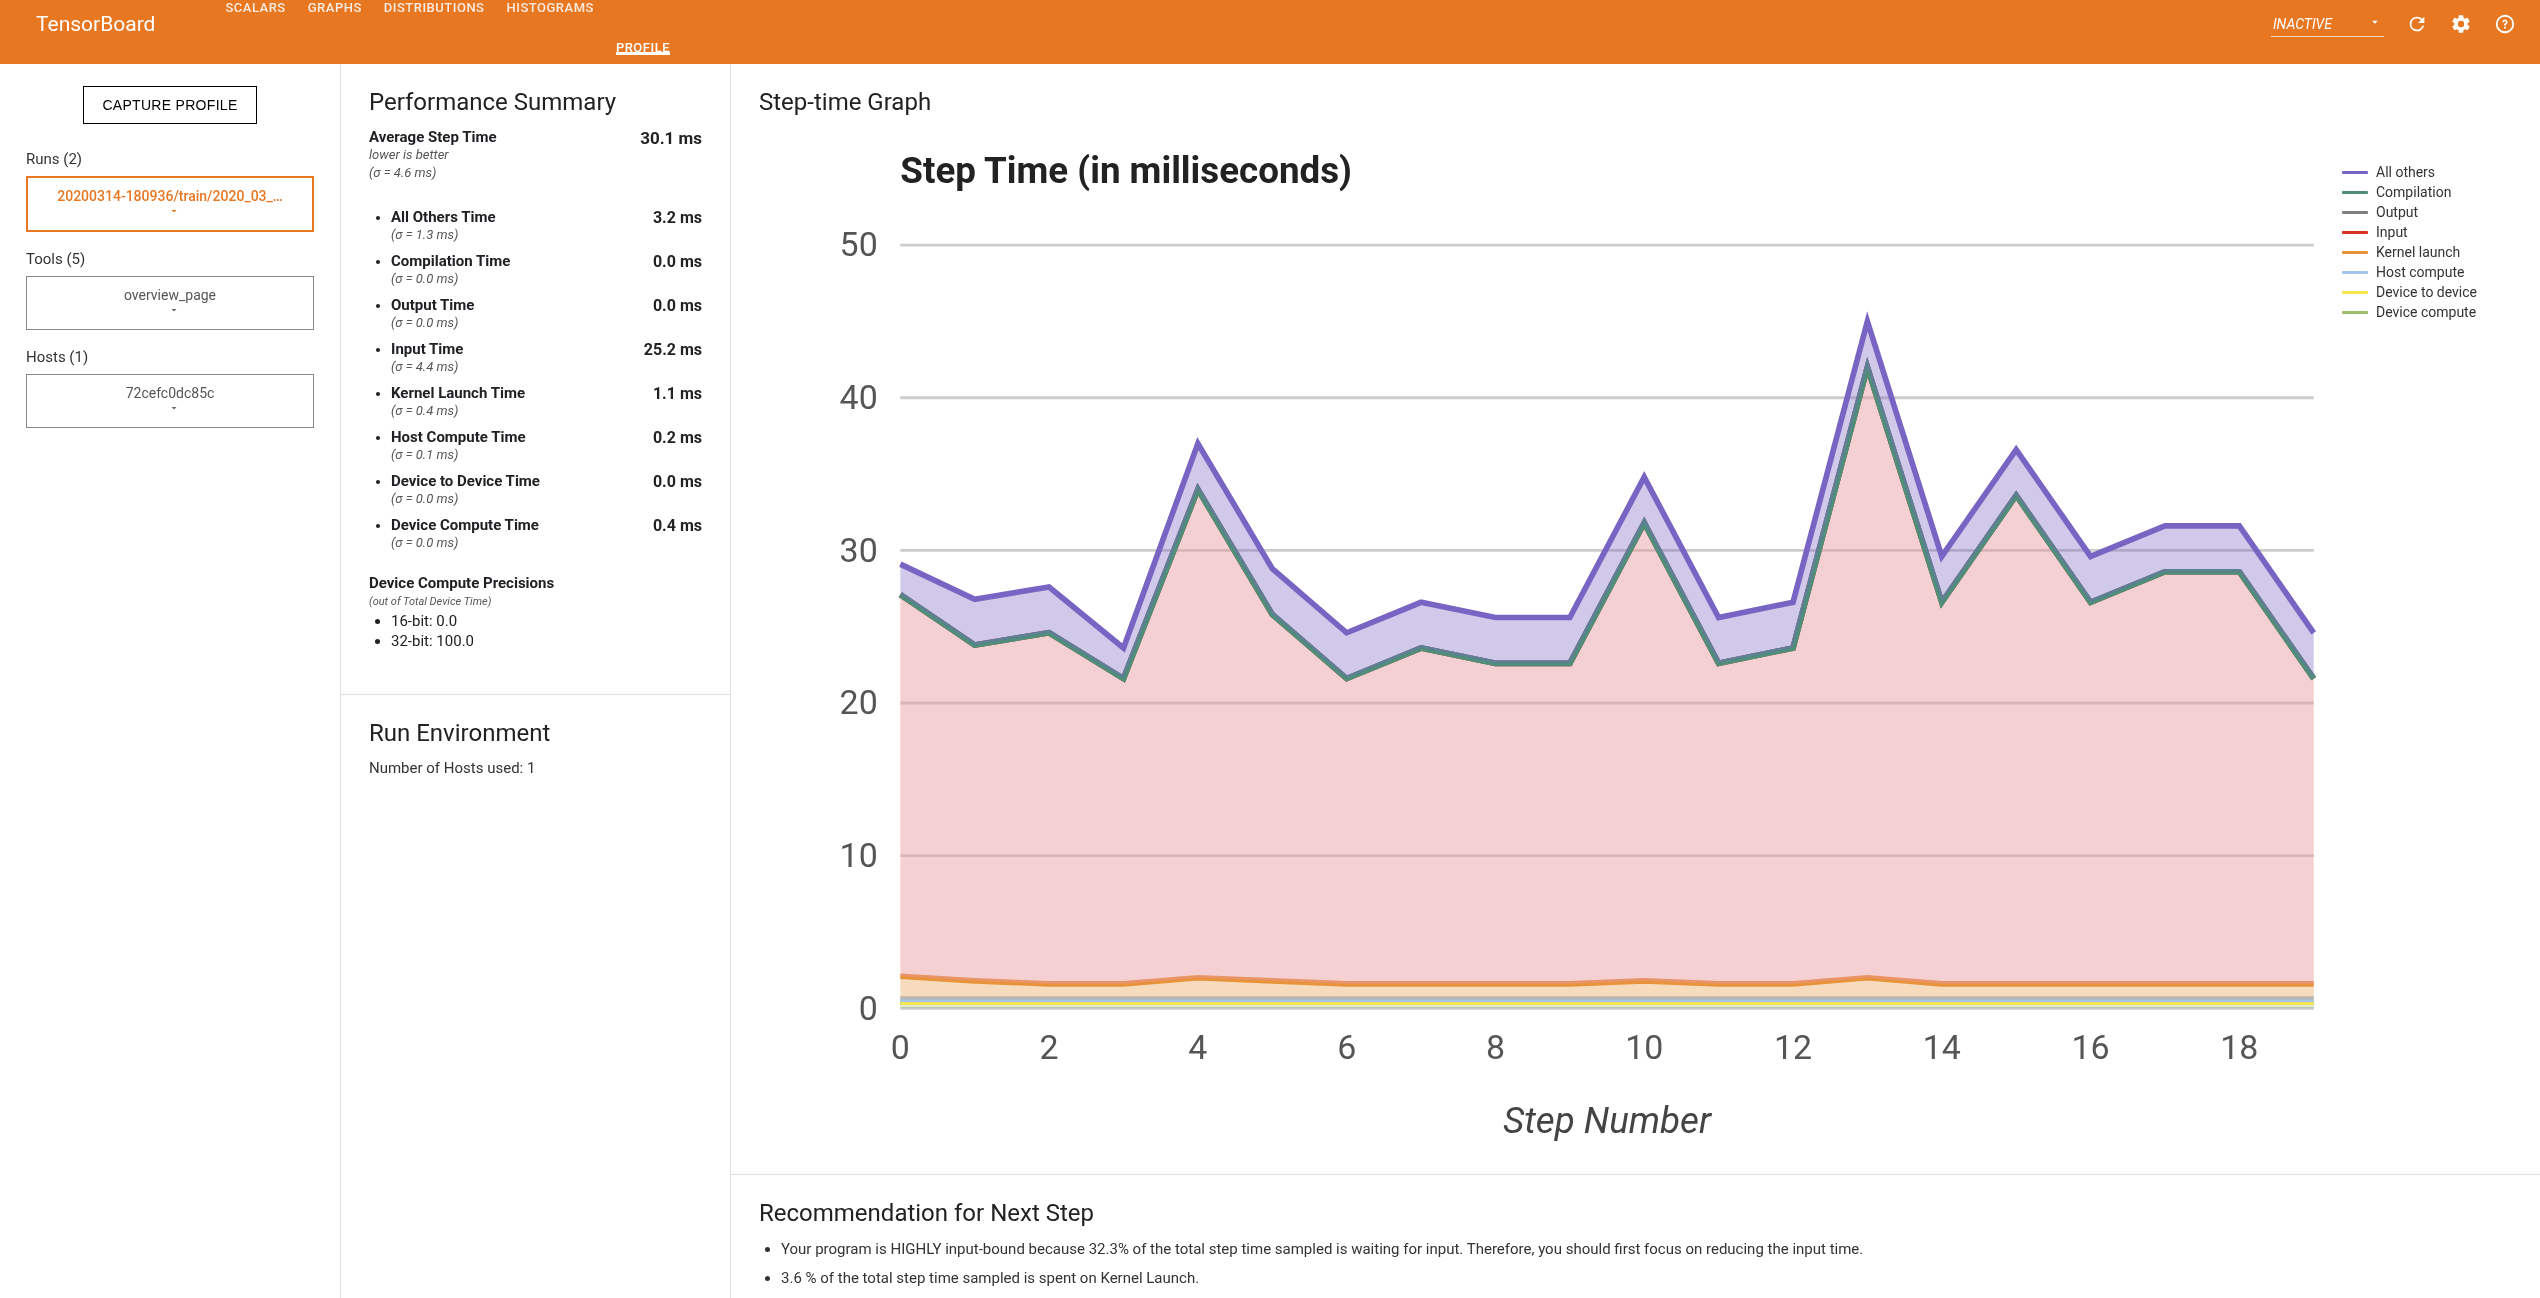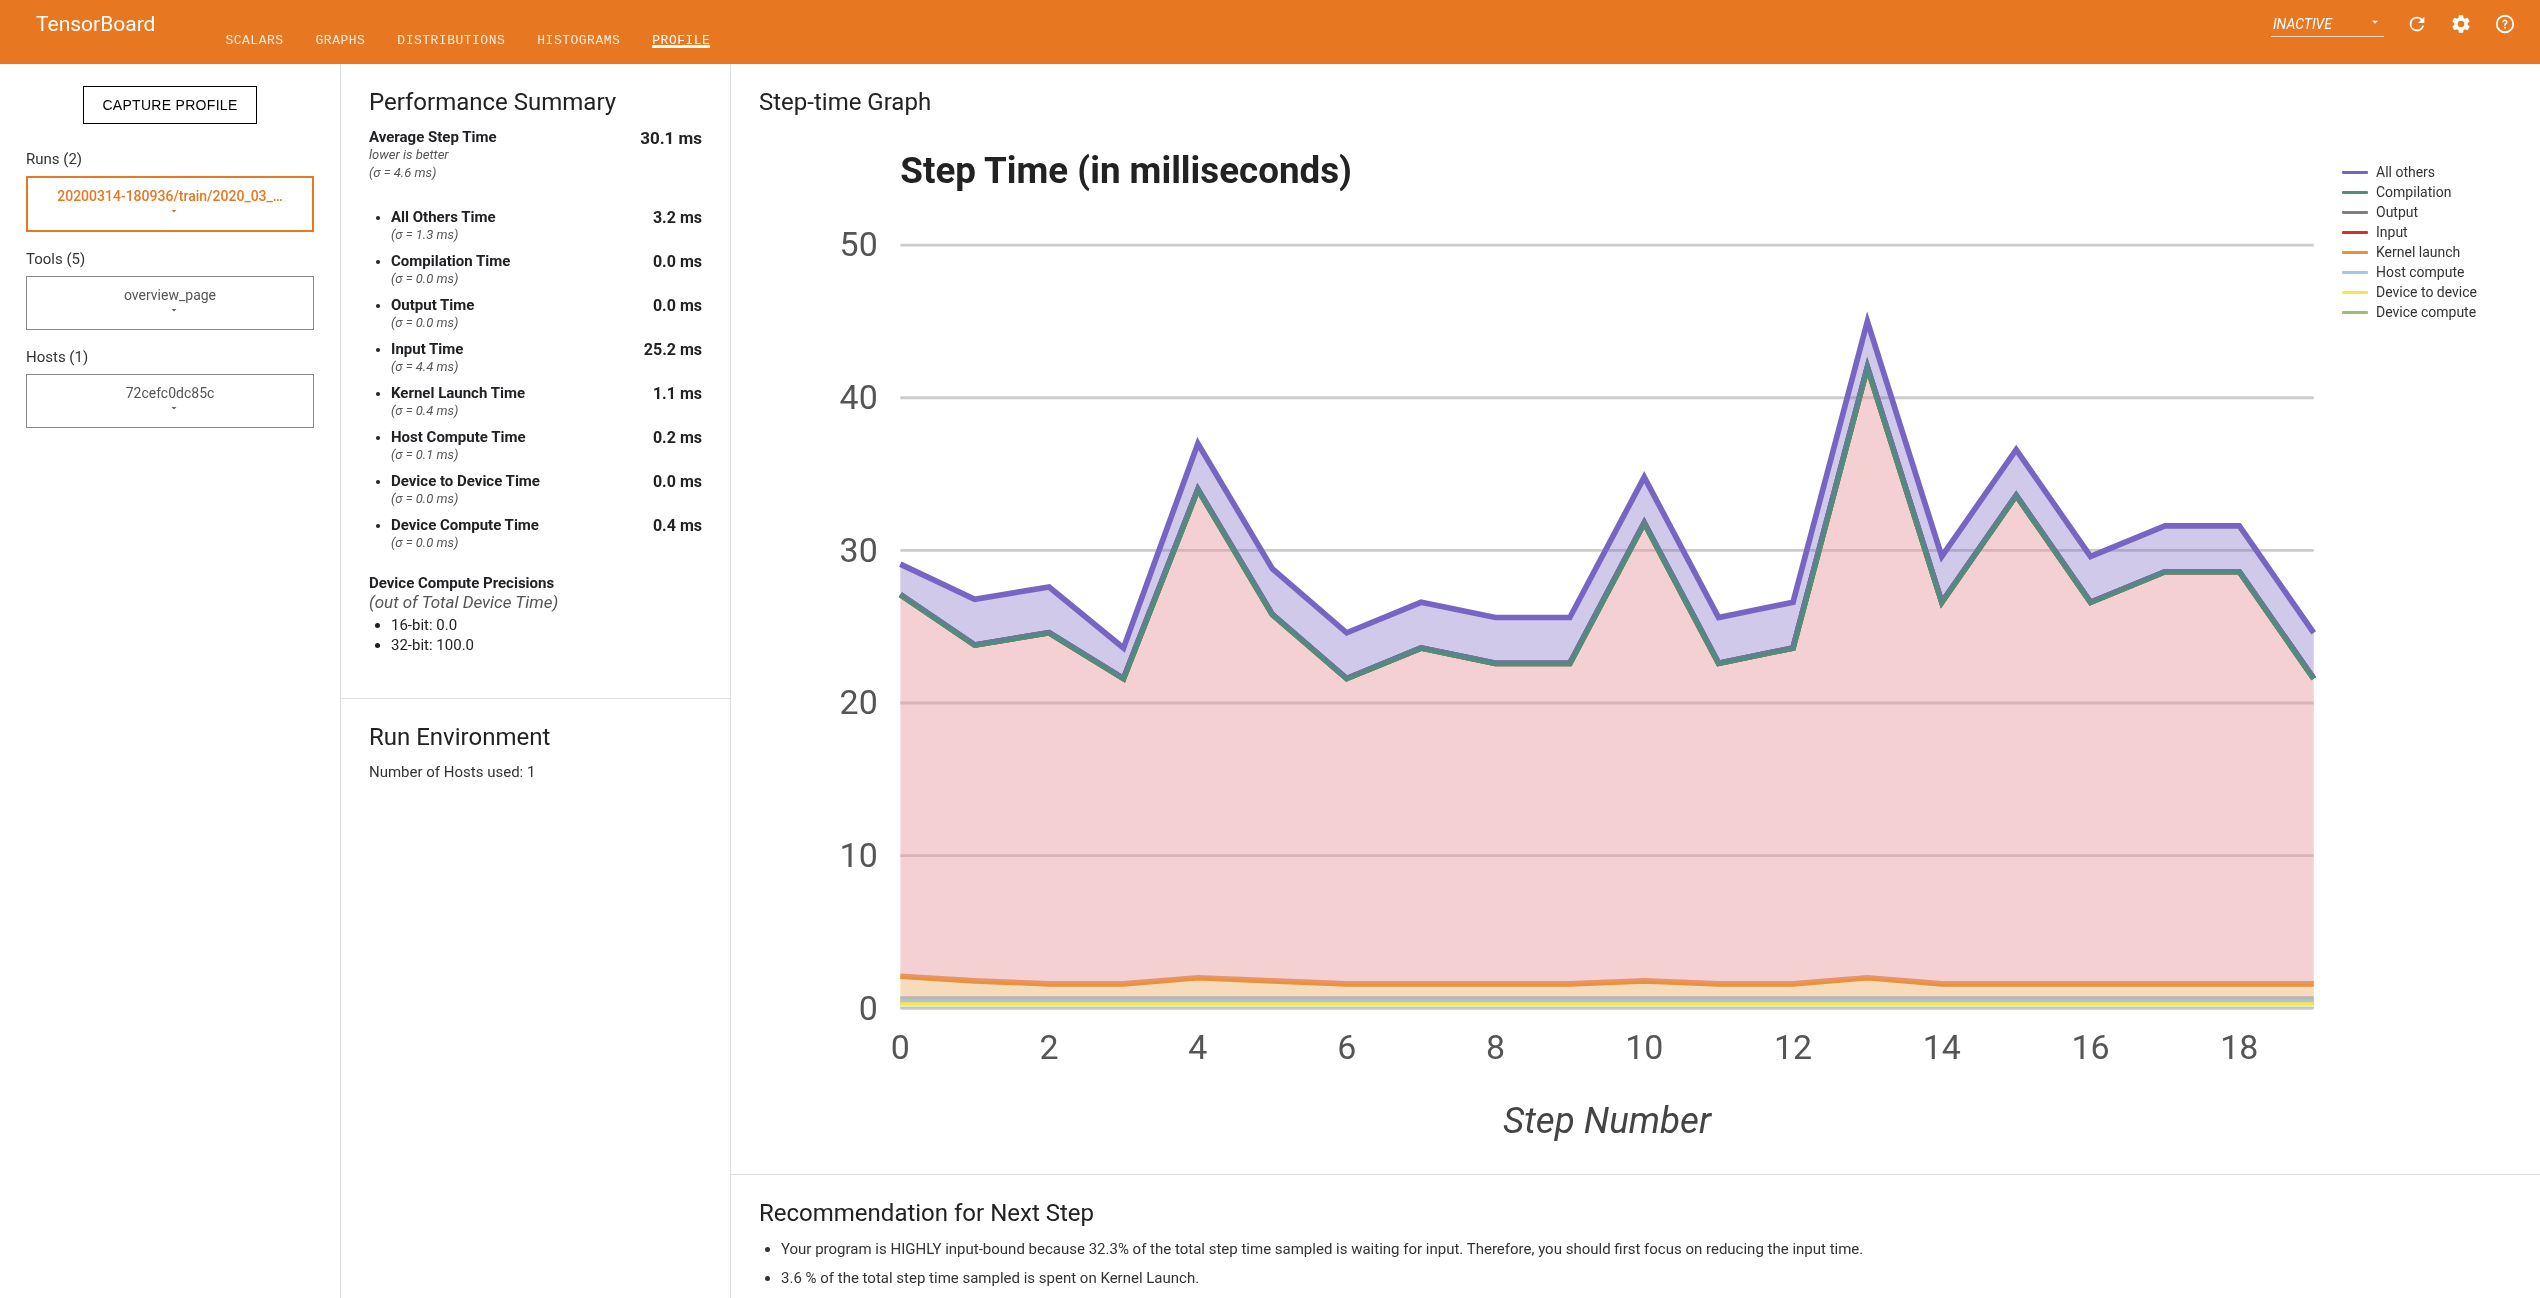--- a/index.html
+++ b/index.html
@@ -31,21 +31,21 @@
   
   .header {
     background: var(--orange);
     color: #fff;
     display: flex;
     align-items: center;
     height: 64px;
     padding: 0 24px 16px 36px;
   }
   .brand { font-size: 21px; font-weight: 400; margin-right: 70px; }
-  .tabs { display: flex; gap: 32px; height: 100%; align-items: flex-end; font-family: Liberation Mono, monospace; }
+  .tabs { display: flex; gap: 22px; height: 100%; align-items: flex-start; }
   .tab {
     display: flex; align-items: center;
     font-size: 13px; letter-spacing: .5px; font-weight: 500;
     opacity: .85; cursor: pointer; position: relative;
   }
   .tab.active { opacity: 1; margin-top: 40px; }
   .tab.active::after {
     content: ""; position: absolute; left: 0; right: 0; bottom: 0;
     height: 3px; background: #fff;
   }
@@ -93,21 +93,21 @@
   .avg-label b { font-size:15px; }
   .avg-label .sub { font-style: italic; font-size:13px; color:#555; line-height:1.3; }
   .avg-val { font-size:17px; font-weight:700; color:#222; }
   ul.metrics { list-style: disc; padding-left: 22px; margin:8px 0 0; }
   ul.metrics > li { margin: 10px 0; }
   .m-row { display:flex; justify-content:space-between; align-items:flex-start; }
   .m-name b { font-size:15px; }
   .m-sigma { font-style: italic; font-size:13px; color:#555; }
   .m-val { font-size:16px; font-weight:700; color:#222; padding-left:16px; white-space:nowrap; }
   .precisions-head b { font-size:15px; }
-  .precisions-head .sub { font-style: italic; font-size:17px; color:#555; }
+  .precisions-head .sub { font-style: italic; font-size:11px; color:#555; }
   ul.plain { list-style: disc; padding-left: 22px; margin:4px 0 0; }
   ul.plain li { font-size:15px; margin:2px 0; }
   .runenv { border-top: 1px solid #e0e0e0; margin: 42px -28px 0; padding: 18px 28px 0; }
 
   
   .chart-wrap { display:flex; padding: 4px 0 12px; }
   .chart-svg { flex:1; }
   .legend { width: 170px; font-size: 14px; color:#333; padding-top: 28px; }
   .legend-item { display:flex; align-items:center; gap:8px; margin:4px 0; }
   .legend-swatch { width:26px; height:3px; border-radius:1px; }

